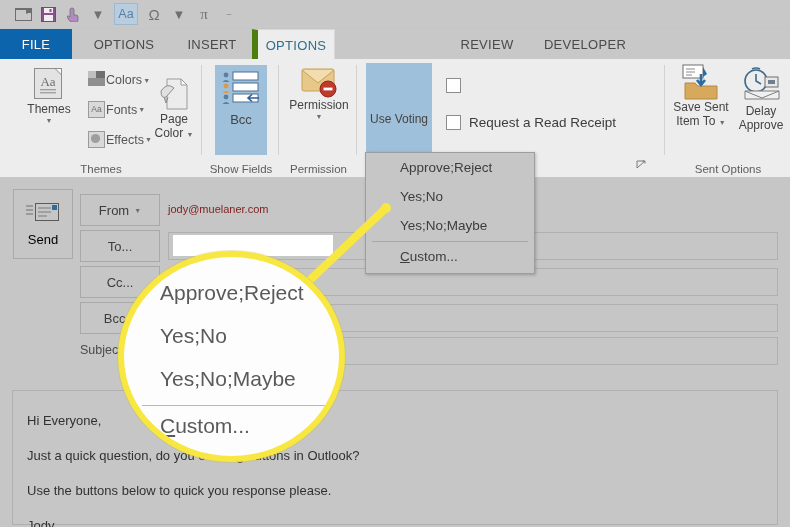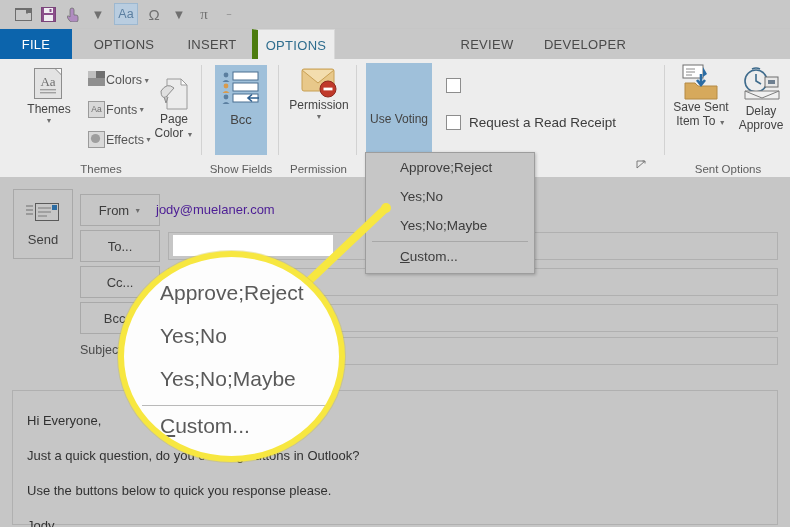--- a/index.html
+++ b/index.html
@@ -47,24 +47,24 @@
   
   .menu{position:absolute;left:365px;top:152px;width:168px;height:120px;background:#c6c6c6;
         border:1px solid #9d9d9d;box-shadow:1px 1px 3px rgba(0,0,0,.22);z-index:40;}
   .menu .mi{height:29px;display:flex;align-items:center;padding-left:34px;font-size:13.5px;color:#3d3d3d;}
   .menu .mdiv{height:1px;background:#a8a8a8;margin:1px 6px 0 6px;}
 
   
   .compose{position:absolute;left:0;top:177px;width:790px;height:205px;background:#c6c6c6;}
   .sendbtn{position:absolute;left:13px;top:12px;width:58px;height:68px;border:1px solid #a9a9a9;
            display:flex;flex-direction:column;align-items:center;justify-content:center;gap:7px;}
-  .sendbtn .slabel{font-size:13px;color:#404040;}
+  .sendbtn .slabel{font-size:13px;color:#000000;}
   .fieldbtn{position:absolute;left:80px;width:78px;height:30px;border:1px solid #a9a9a9;
             display:flex;align-items:center;justify-content:center;gap:5px;font-size:13px;color:#3d3d3d;}
-  .fieldval{position:absolute;left:156px;height:26px;display:flex;align-items:center;font-size:13px;color:#4c1d95;}
+  .fieldval{position:absolute;left:168px;height:26px;display:flex;align-items:center;font-size:11px;color:#7f1d1d;}
   .fieldbox{position:absolute;left:168px;right:12px;height:26px;border:1px solid #b0b0b0;background:#c6c6c6;}
   .subjlabel{position:absolute;left:80px;font-size:12.5px;color:#4a4a4a;}
 
   
   .bodybox{position:absolute;left:12px;top:390px;right:12px;bottom:2px;border:1px solid #b0b0b0;background:#c6c6c6;}
   .bodyline{position:absolute;left:14px;font-size:13px;color:#313131;white-space:nowrap;}
 
   
   .connector{position:absolute;z-index:55;pointer-events:none;}
   .magnifier{position:absolute;left:118px;top:251px;width:227px;height:211px;border-radius:50%;

